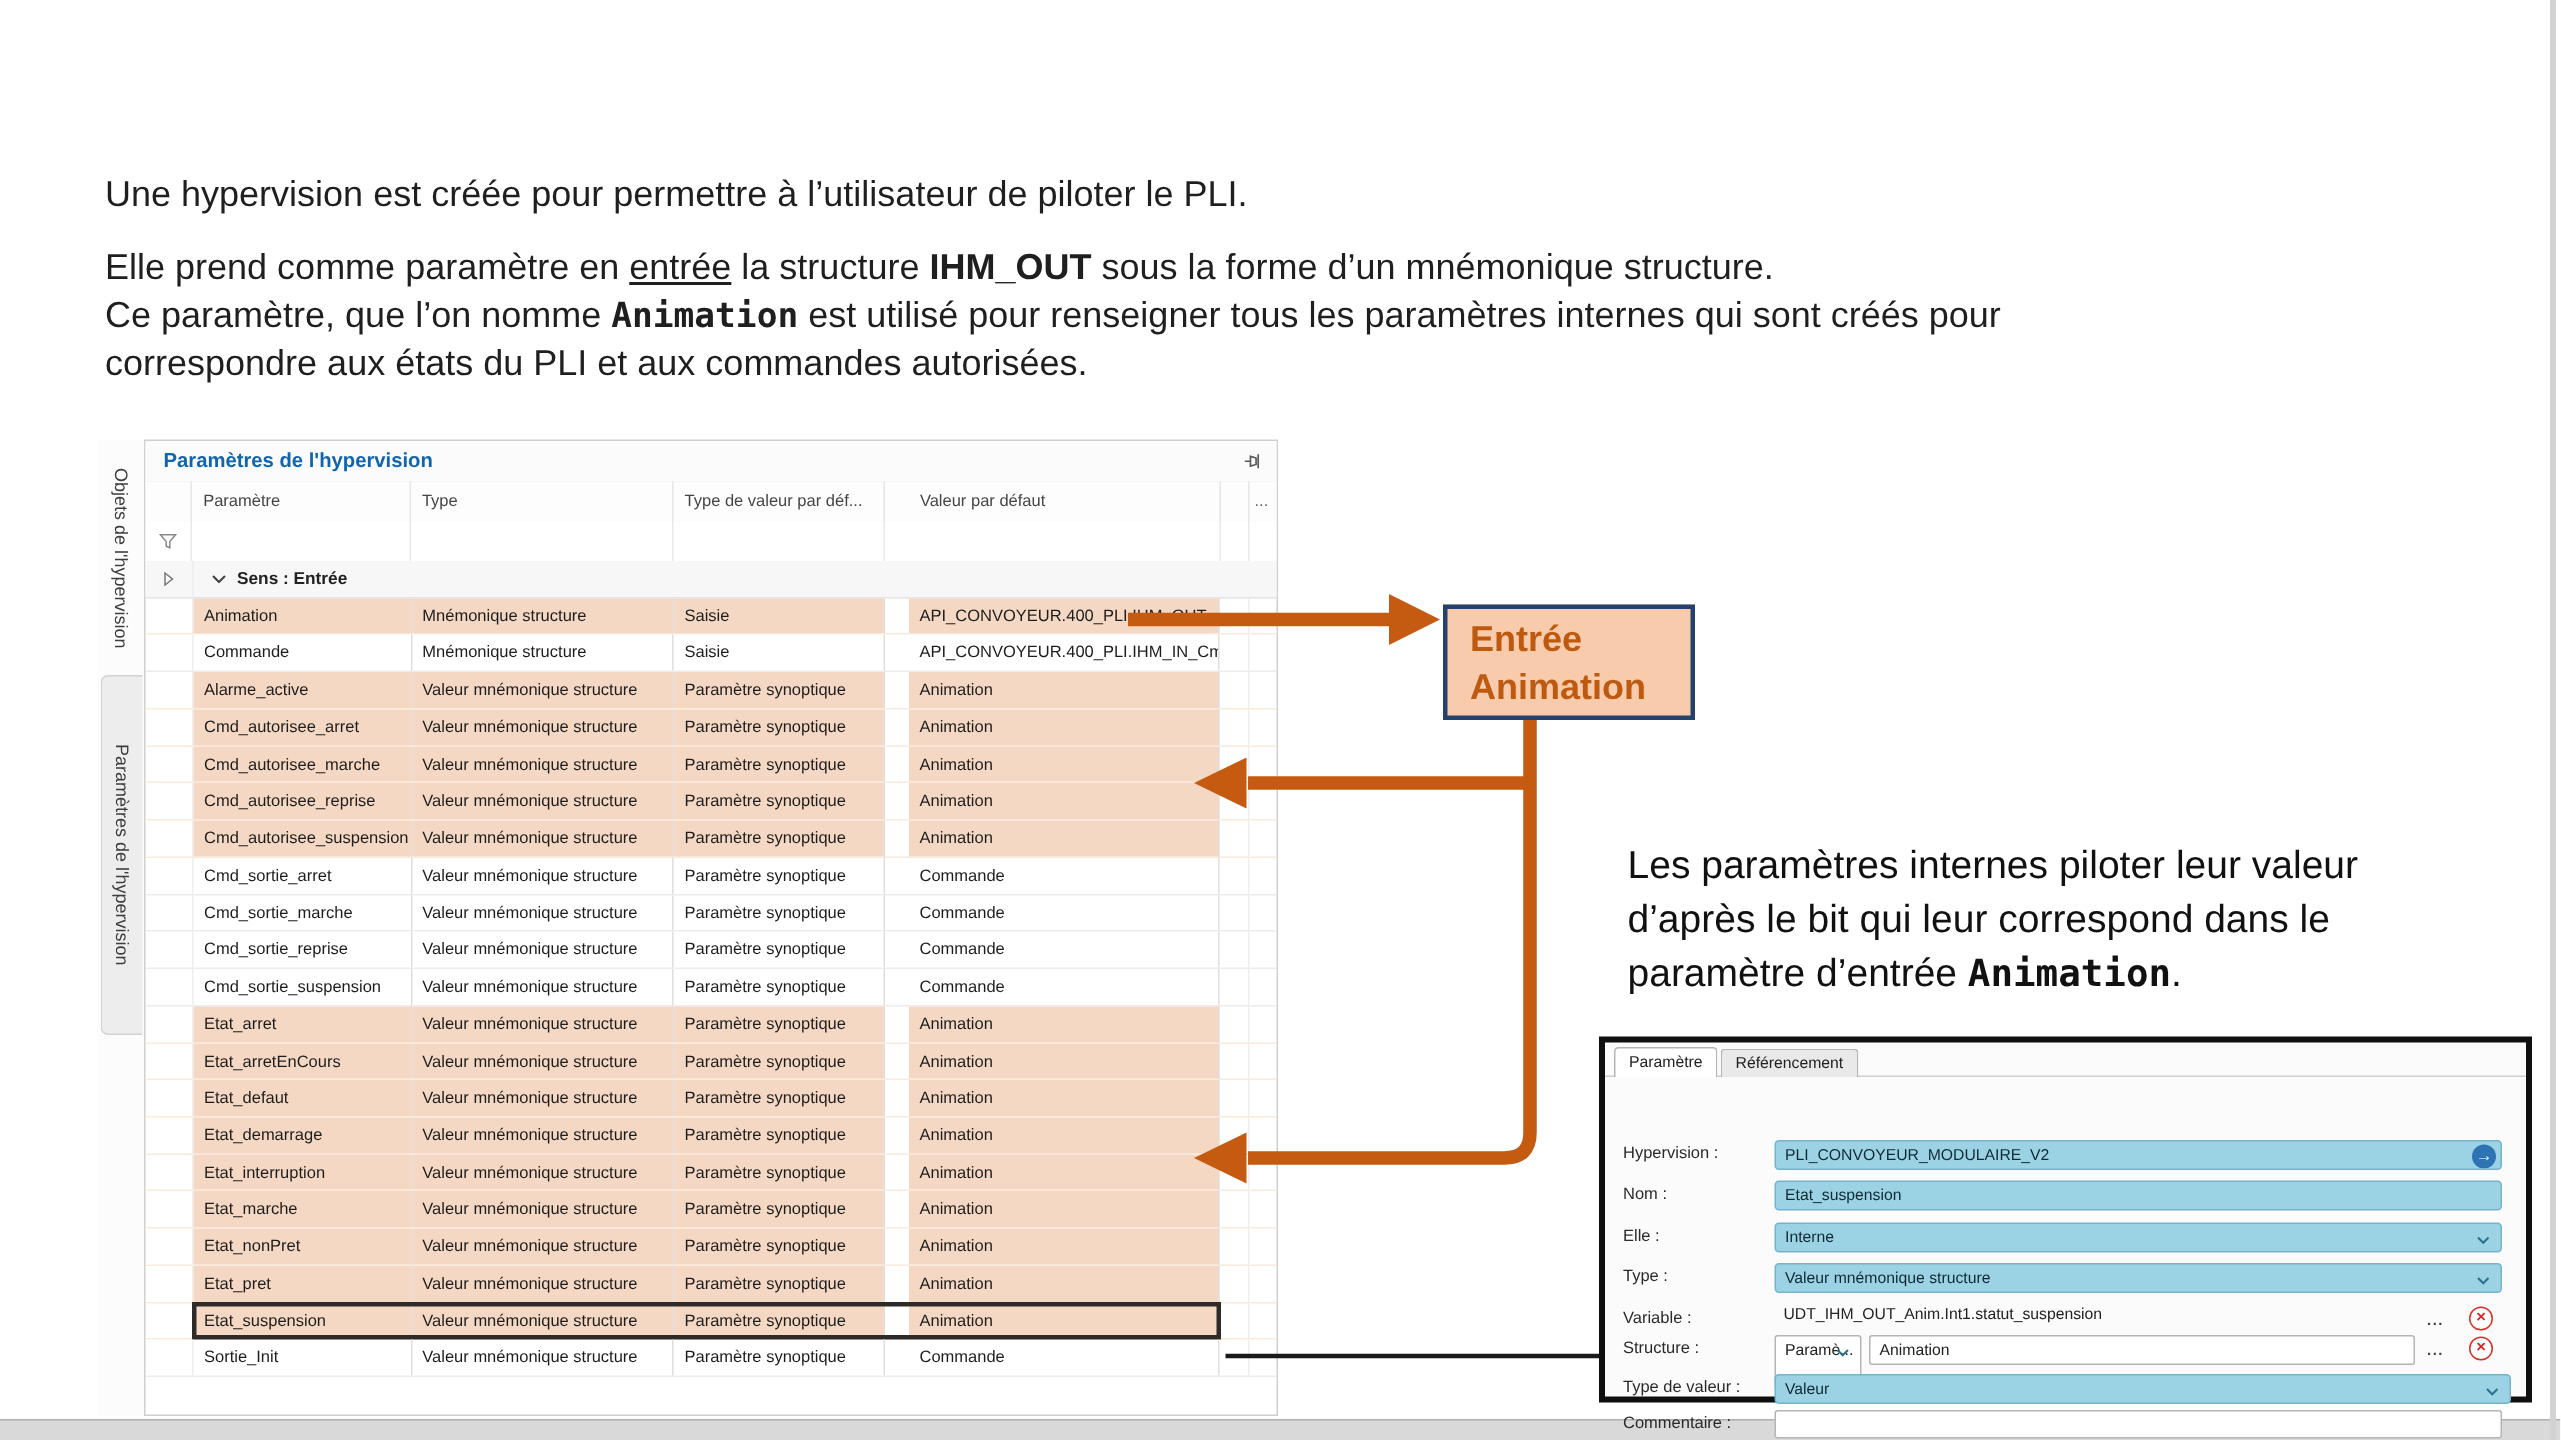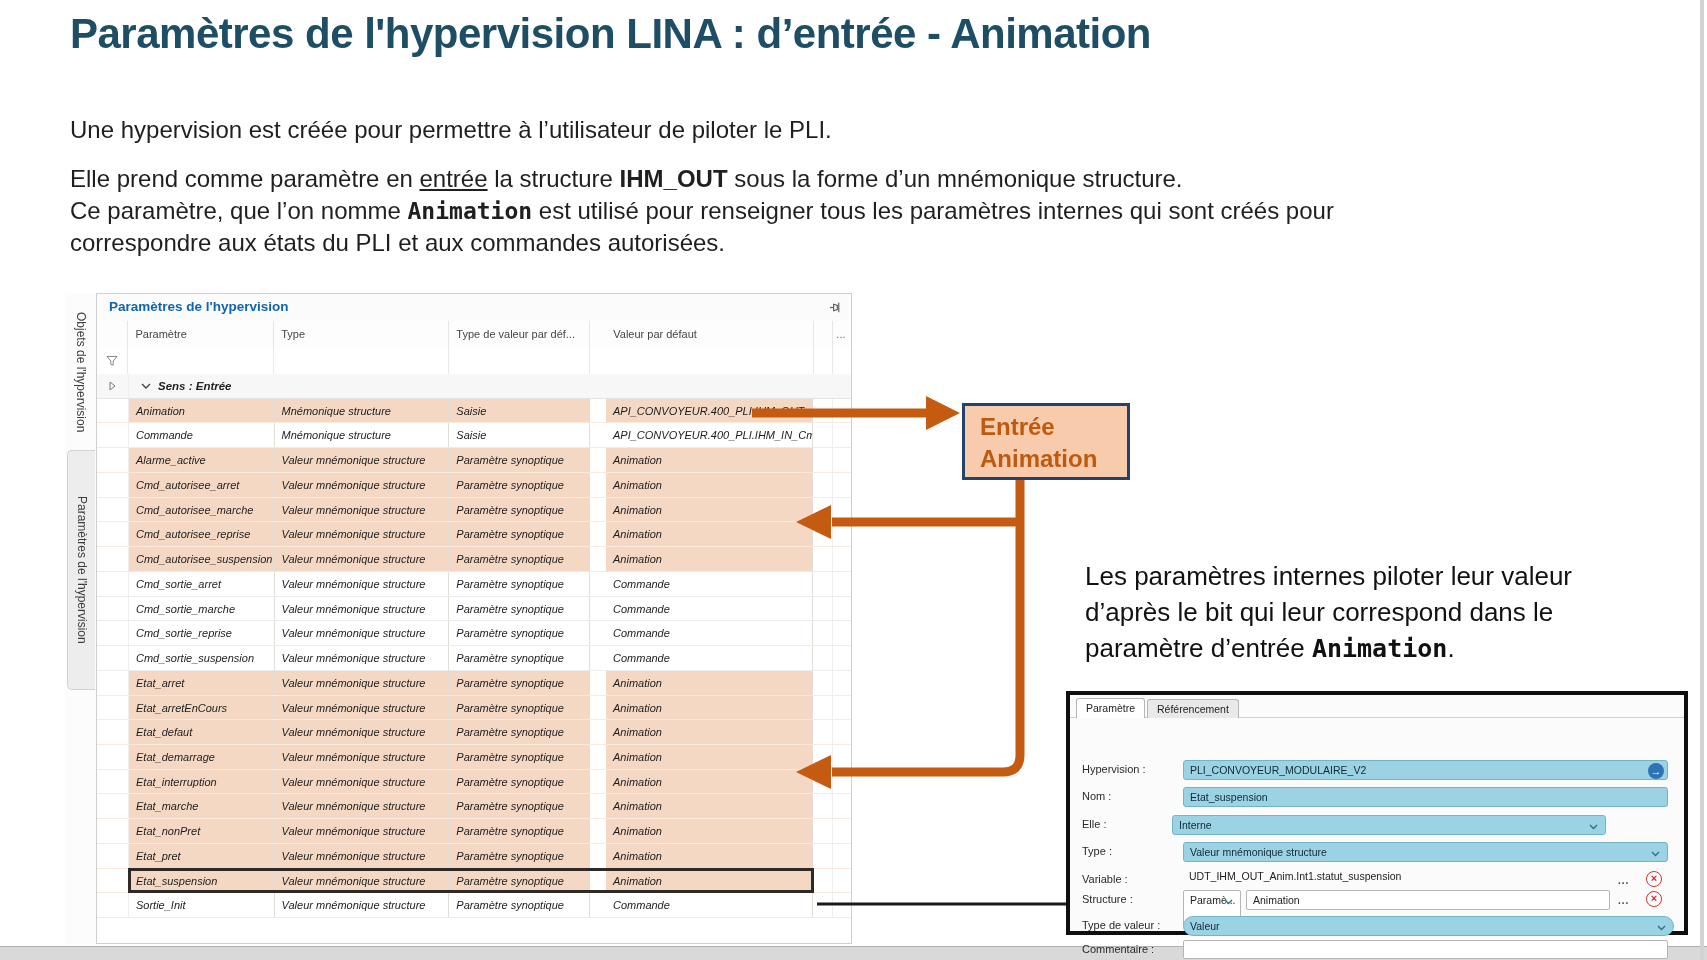--- a/index.html
+++ b/index.html
@@ -25,21 +25,21 @@
   .g-titlebar{position:absolute;left:0;top:0;right:0;height:27px;background:#fbfbfb;border-bottom:1px solid #e0e0e0;}
   .g-title{position:absolute;left:12px;top:5px;font-size:13.5px;font-weight:bold;color:#1065AE;}
   .g-pin{position:absolute;right:8px;top:6px;}
   .g-header{position:absolute;left:0;top:27px;right:0;height:27px;display:flex;border-bottom:1px solid #dedede;background:#fdfdfd;}
   .g-filter{position:absolute;left:0;top:54px;right:0;height:26px;display:flex;border-bottom:1px solid #e6e6e6;background:#fff;}
   .cw0{width:32px;}.cw1{width:149px;}.cw2{width:179px;}.cw3{width:144px;}.cw4{width:212px;margin-left:16px;}.cw5{width:20px;}.cw6{width:18px;}
   .hcell{box-sizing:border-box;border-right:1px solid #e6e6e6;font-size:11px;color:#454545;
          padding:7px 0 0 7px;white-space:nowrap;overflow:hidden;}
   .hcell.last{border-right:none;color:#666;padding-left:3px;}
   .fcell{box-sizing:border-box;border-right:1px solid #eaeaea;display:flex;align-items:center;justify-content:center;}
-  .g-rows{position:absolute;left:0;top:80px;right:0;bottom:0;display:flex;flex-direction:column;font-style:italic;}
+  .g-rows{position:absolute;left:0;top:80px;right:0;bottom:0;display:flex;flex-direction:column;}
   .g-row{flex:0 0 24.74px;display:flex;box-sizing:border-box;}
   .g-row .ind{width:32px;box-sizing:border-box;border-right:1px solid #eee;display:flex;align-items:center;justify-content:center;}
   .g-row.group{background:#f7f7f7;border-bottom:1px solid #e4e4e4;}
   .gcell{flex:1;display:flex;align-items:center;gap:7px;padding-left:12px;font-size:11.5px;color:#222;}
   .gcell b{font-weight:bold;}
   .g-row.data{border-bottom:1px solid #ececec;}
   .cells{display:flex;width:684px;}
   .dcell{box-sizing:border-box;border-right:1px solid #e3ddd7;font-size:11px;color:#1d1d1d;
          padding:6px 0 0 7px;white-space:nowrap;overflow:hidden;}
   .g-row .gap{width:20px;box-sizing:border-box;border-right:1px solid #eee;}
@@ -81,21 +81,20 @@
   
   .bottombar{left:0;top:946px;width:1707px;height:14px;background:#d9d9d9;border-top:1px solid #b0b0b0;}
   .rightedge{left:1700px;top:0;width:4px;height:960px;background:#d3d3d3;}
   svg.overlay{position:absolute;left:0;top:0;z-index:6;pointer-events:none;}
 </style>
 </head>
 <body>
 
 <div class="slide">
 
-  <div class="abs title">Paramètres de l'hypervision LINA : d’entrée - Animation</div>
 
   <div class="abs p1">Une hypervision est créée pour permettre à l’utilisateur de piloter le PLI.</div>
 
   <div class="abs p23">
     <span>Elle prend comme paramètre en </span><span class="u">entrée</span><span> la structure </span><span class="b">IHM_OUT</span><span> sous la forme d’un mnémonique structure.</span><br>
     <span>Ce paramètre, que l’on nomme </span><span class="mono">Animation</span><span> est utilisé pour renseigner tous les paramètres internes qui sont créés pour</span><br>
     <span>correspondre aux états du PLI et aux commandes autorisées.</span>
   </div>
 
   <div class="abs vtabs">
@@ -416,40 +415,40 @@
     <div class="ptabs" id="panel-tabs">
         <div class="ptab active">Paramètre</div>
         <div class="ptab">Référencement</div>
       </div>
     <div class="pfields" id="panel-fields">
         <div class="plabel" style="top: 7px;">Hypervision :</div>
         <div class="pctrl bluefield" style="top: 4px; left: 113px; width: 485px; height: 20px; position: absolute;">PLI_CONVOYEUR_MODULAIRE_V2<div class="bluecircle">→</div></div>
         <div class="plabel" style="top: 34px;">Nom :</div>
         <div class="pctrl bluefield" style="top: 31px; left: 113px; width: 485px; height: 20px;">Etat_suspension</div>
         <div class="plabel" style="top: 62px;">Elle :</div>
-        <div class="pctrl bluefield" style="top: 59px; left: 102px; width: 434px; height: 20px;">Interne<svg class="chev" width="9" height="6" viewBox="0 0 9 6">
+        <div class="pctrl bluefield" style="top: 59px; left: 113px; width: 485px; height: 20px;">Interne<svg class="chev" width="9" height="6" viewBox="0 0 9 6">
             <polyline points="1,1 4.5,4.5 8,1" fill="none" stroke="#2a7189" stroke-width="1.4"></polyline>
           </svg></div>
         <div class="plabel" style="top: 89px;">Type :</div>
         <div class="pctrl bluefield" style="top: 86px; left: 113px; width: 485px; height: 20px;">Valeur mnémonique structure<svg class="chev" width="9" height="6" viewBox="0 0 9 6">
             <polyline points="1,1 4.5,4.5 8,1" fill="none" stroke="#2a7189" stroke-width="1.4"></polyline>
           </svg></div>
         <div class="plabel" style="top: 117px;">Variable :</div>
         <div class="pctrl plainval" style="top: 114px; left: 119px; width: 420px; height: 16px;">UDT_IHM_OUT_Anim.Int1.statut_suspension</div>
         <div class="dotsbtn" style="top: 119px; left: 548px;">...</div>
         <div class="xbtn" style="top: 115px; left: 576px;">×</div>
         <div class="plabel" style="top: 137px;">Structure :</div>
         <div class="pctrl whitefield" style="top: 134px; left: 113px; width: 58px; height: 36px;">Paramè...<svg class="chev" width="9" height="6" viewBox="0 0 9 6">
             <polyline points="1,1 4.5,4.5 8,1" fill="none" stroke="#2a7189" stroke-width="1.4"></polyline>
           </svg></div>
         <div class="pctrl whitefield" style="top: 134px; left: 176px; width: 364px; height: 20px;">Animation</div>
         <div class="dotsbtn" style="top: 139px; left: 548px;">...</div>
         <div class="xbtn" style="top: 135px; left: 576px;">×</div>
         <div class="plabel" style="top: 163px;">Type de valeur :</div>
-        <div class="pctrl bluefield" style="top: 160px; left: 113px; width: 491px; height: 20px; border-radius: 10px;">Valeur<svg class="chev" width="9" height="6" viewBox="0 0 9 6">
+        <div class="pctrl bluefield" style="top: 160px; left: 113px; width: 491px; height: 20px;">Valeur<svg class="chev" width="9" height="6" viewBox="0 0 9 6">
             <polyline points="1,1 4.5,4.5 8,1" fill="none" stroke="#2a7189" stroke-width="1.4"></polyline>
           </svg></div>
         <div class="plabel" style="top: 187px;">Commentaire :</div>
         <div class="pctrl whitefield" style="top: 184px; left: 113px; width: 485px; height: 19px;"></div>
       </div>
   </div>
 
   <div class="abs bottombar"></div>
   <div class="abs rightedge"></div>
 </div>

